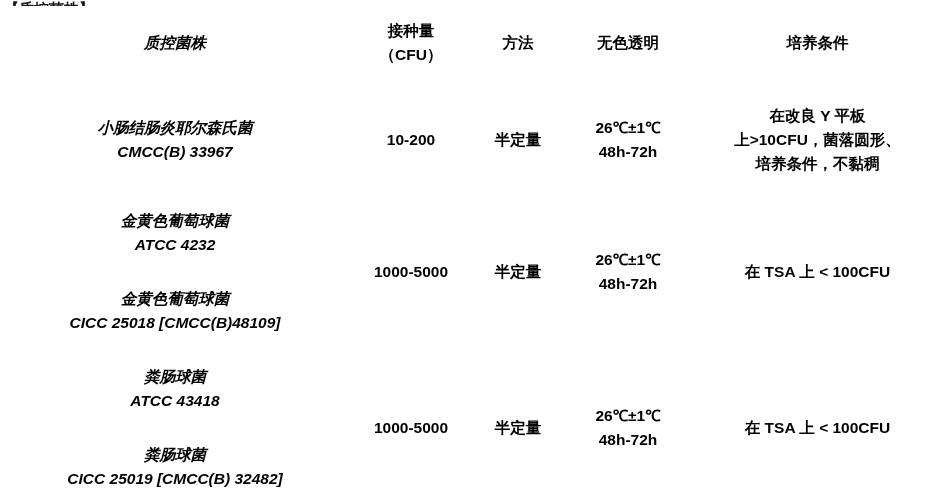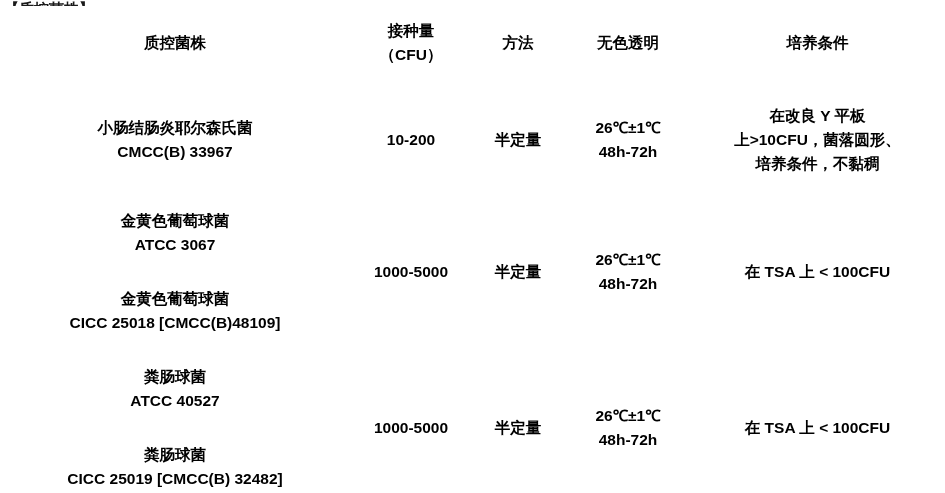--- a/index.html
+++ b/index.html
@@ -41,20 +41,21 @@
     border-top: 2.5px solid #00a04a;
   }
   .bot-rule {
     border-bottom: 2.5px solid #00a04a;
   }
   .thin-rule {
     border-bottom: 1.2px solid #00a04a;
   }
   .vline-l {
     border-left: 2.5px solid #00a04a;
+    font-style: italic;
   }
   .vline-r {
     border-right: 2.5px solid #00a04a;
   }
   .hdr {
     height: 86px;
   }
   .cell-pad {
     padding: 6px 8px;
   }
@@ -123,21 +124,21 @@
       <td class="bot-rule vline-r cell-pad res-lines">
         <div>在改良 Y 平板</div>
         <div>上&gt;10CFU，菌落圆形、</div>
         <div>培养条件，不黏稠</div>
       </td>
     </tr>
 
     <tr>
       <td class="thin-rule vline-l vline-r cell-pad stack" style="height:78px;">
         <div>金黄色葡萄球菌</div>
-        <div>ATCC 3067</div>
+        <div>ATCC 4232</div>
       </td>
       <td class="bot-rule vline-r cell-pad" rowspan="2">1000-5000</td>
       <td class="bot-rule vline-r cell-pad" rowspan="2">半定量</td>
       <td class="bot-rule vline-r cell-pad stack" rowspan="2">
         <div>26℃±1℃</div>
         <div>48h-72h</div>
       </td>
       <td class="bot-rule vline-r cell-pad res-lines" rowspan="2">
         <div>在 TSA 上 &lt; 100CFU</div>
       </td>
@@ -146,21 +147,21 @@
     <tr>
       <td class="bot-rule vline-l vline-r cell-pad stack" style="height:78px;">
         <div>金黄色葡萄球菌</div>
         <div>CICC 25018 [CMCC(B)48109]</div>
       </td>
     </tr>
 
     <tr>
       <td class="thin-rule vline-l vline-r cell-pad stack" style="height:78px;">
         <div>粪肠球菌</div>
-        <div>ATCC 40527</div>
+        <div>ATCC 43418</div>
       </td>
       <td class="bot-rule vline-r cell-pad" rowspan="2">1000-5000</td>
       <td class="bot-rule vline-r cell-pad" rowspan="2">半定量</td>
       <td class="bot-rule vline-r cell-pad stack" rowspan="2">
         <div>26℃±1℃</div>
         <div>48h-72h</div>
       </td>
       <td class="bot-rule vline-r cell-pad res-lines" rowspan="2">
         <div>在 TSA 上 &lt; 100CFU</div>
       </td>

